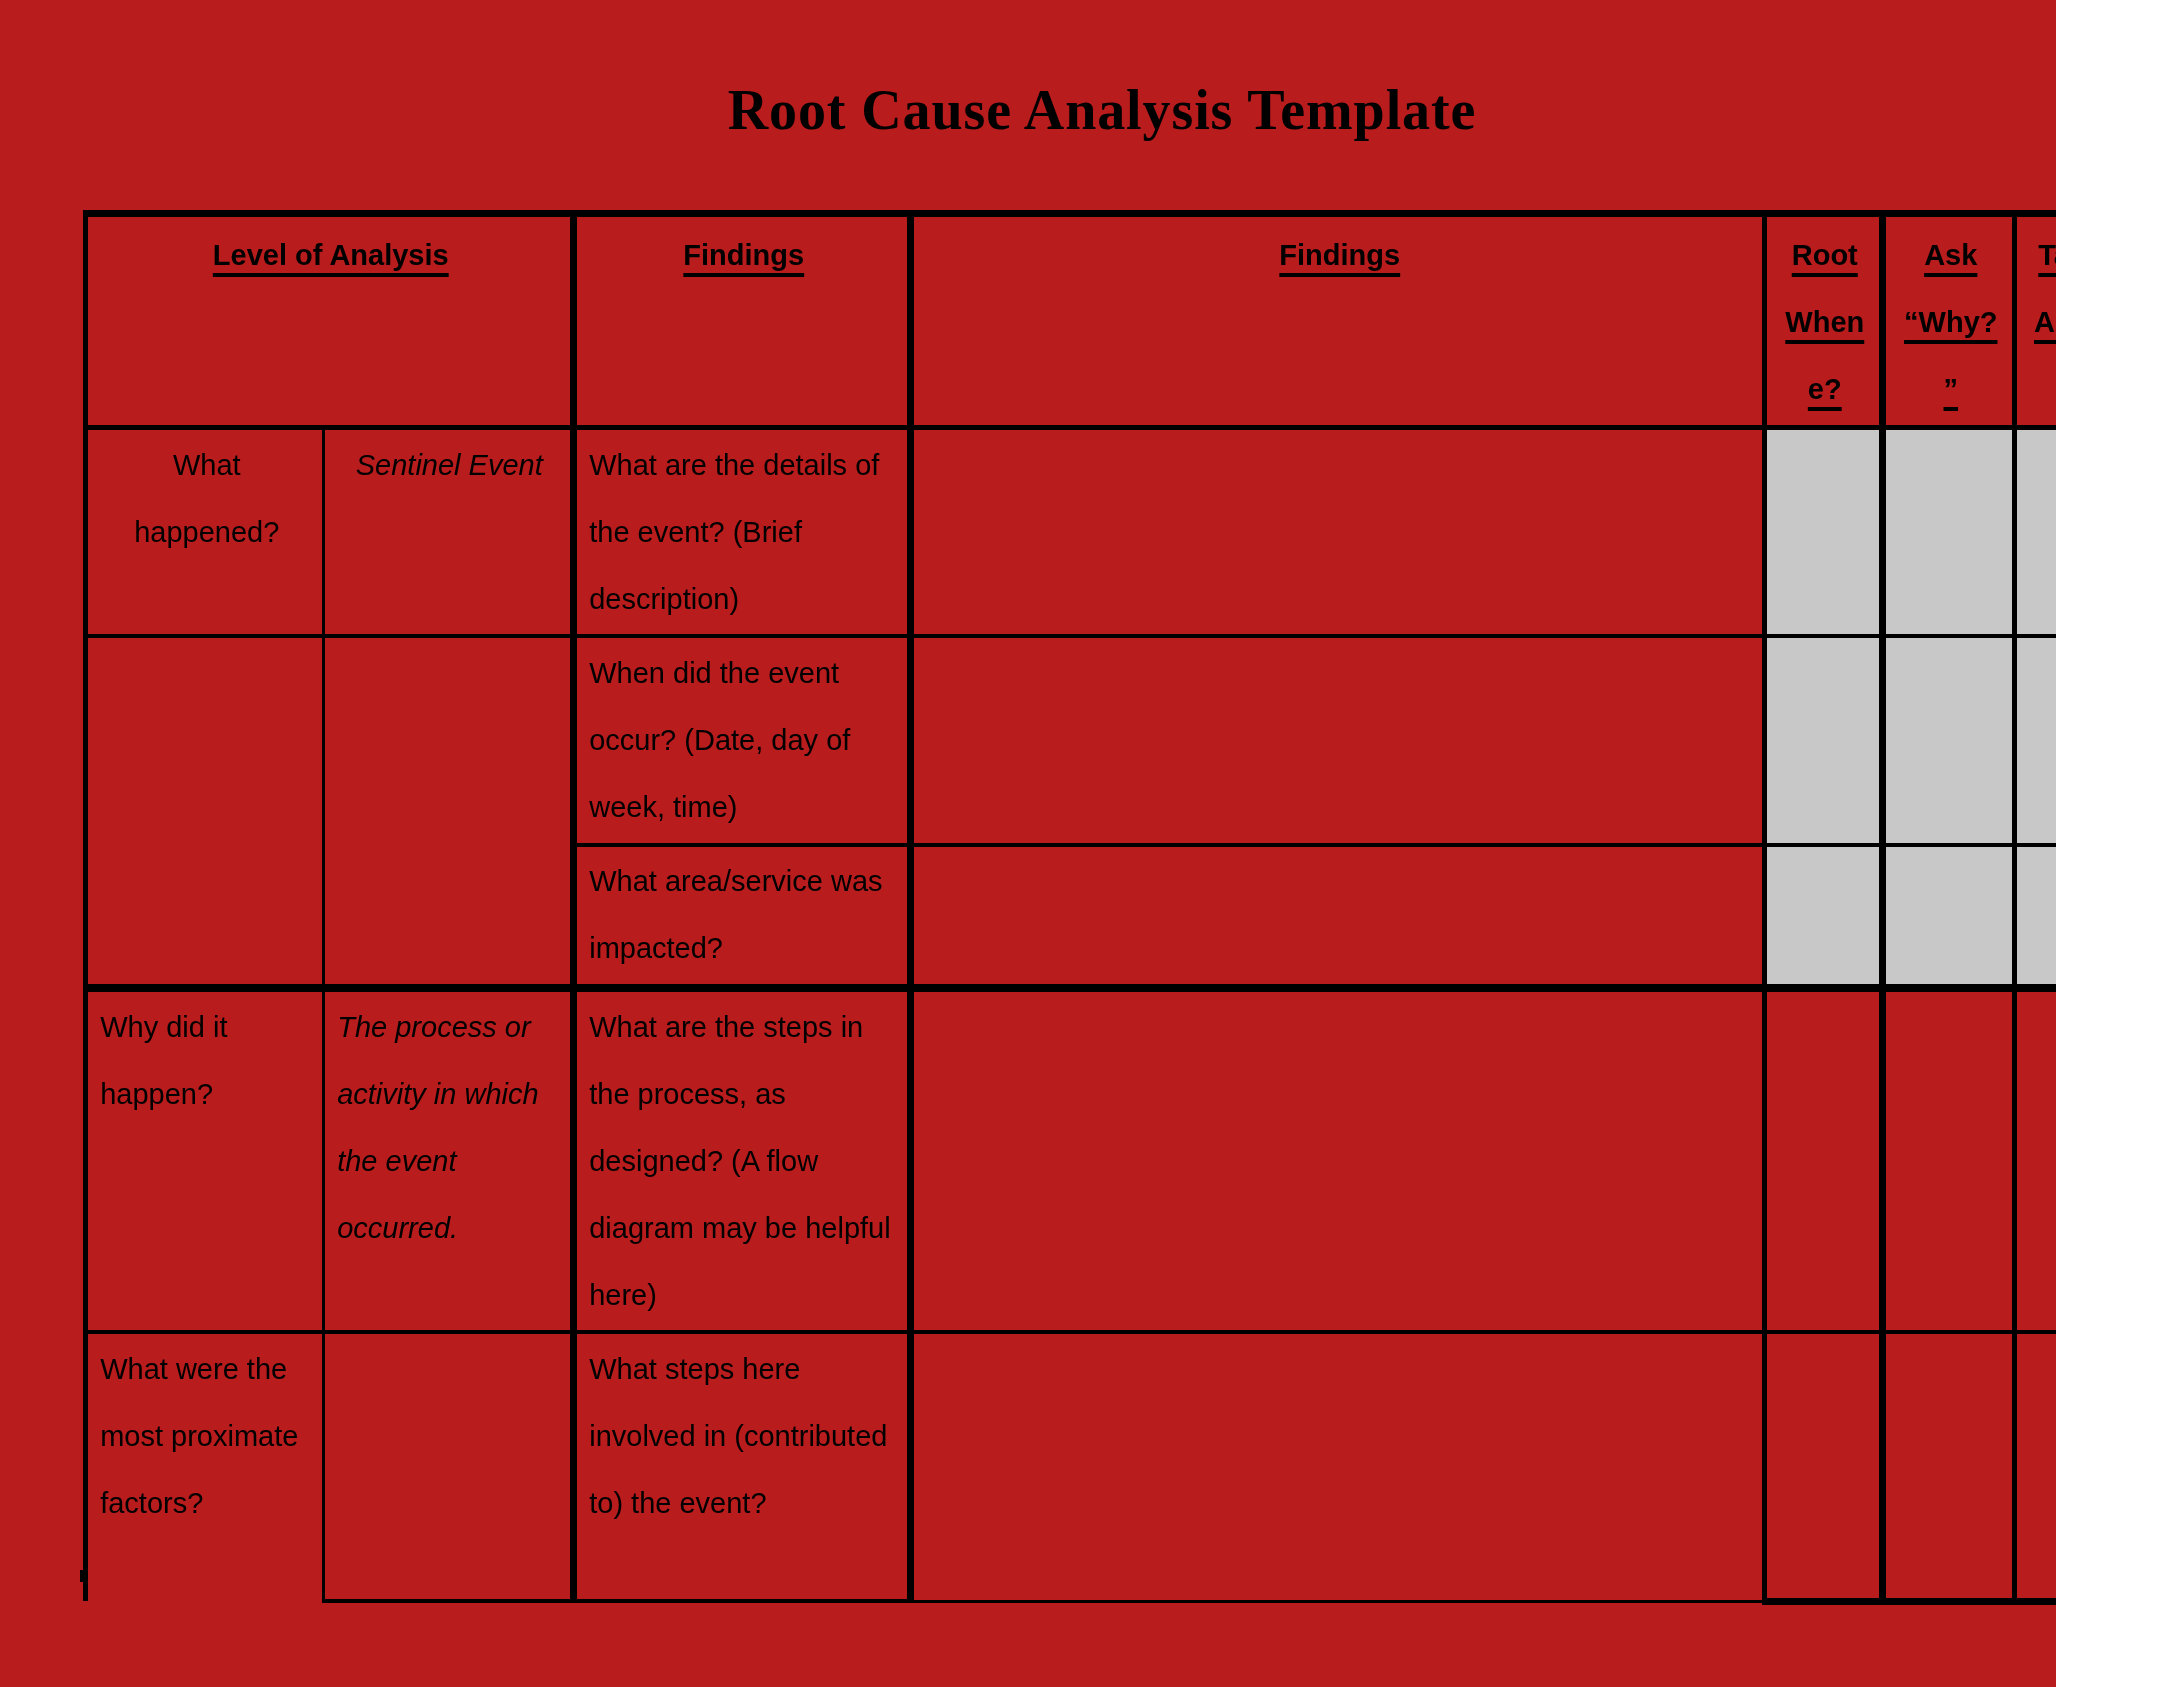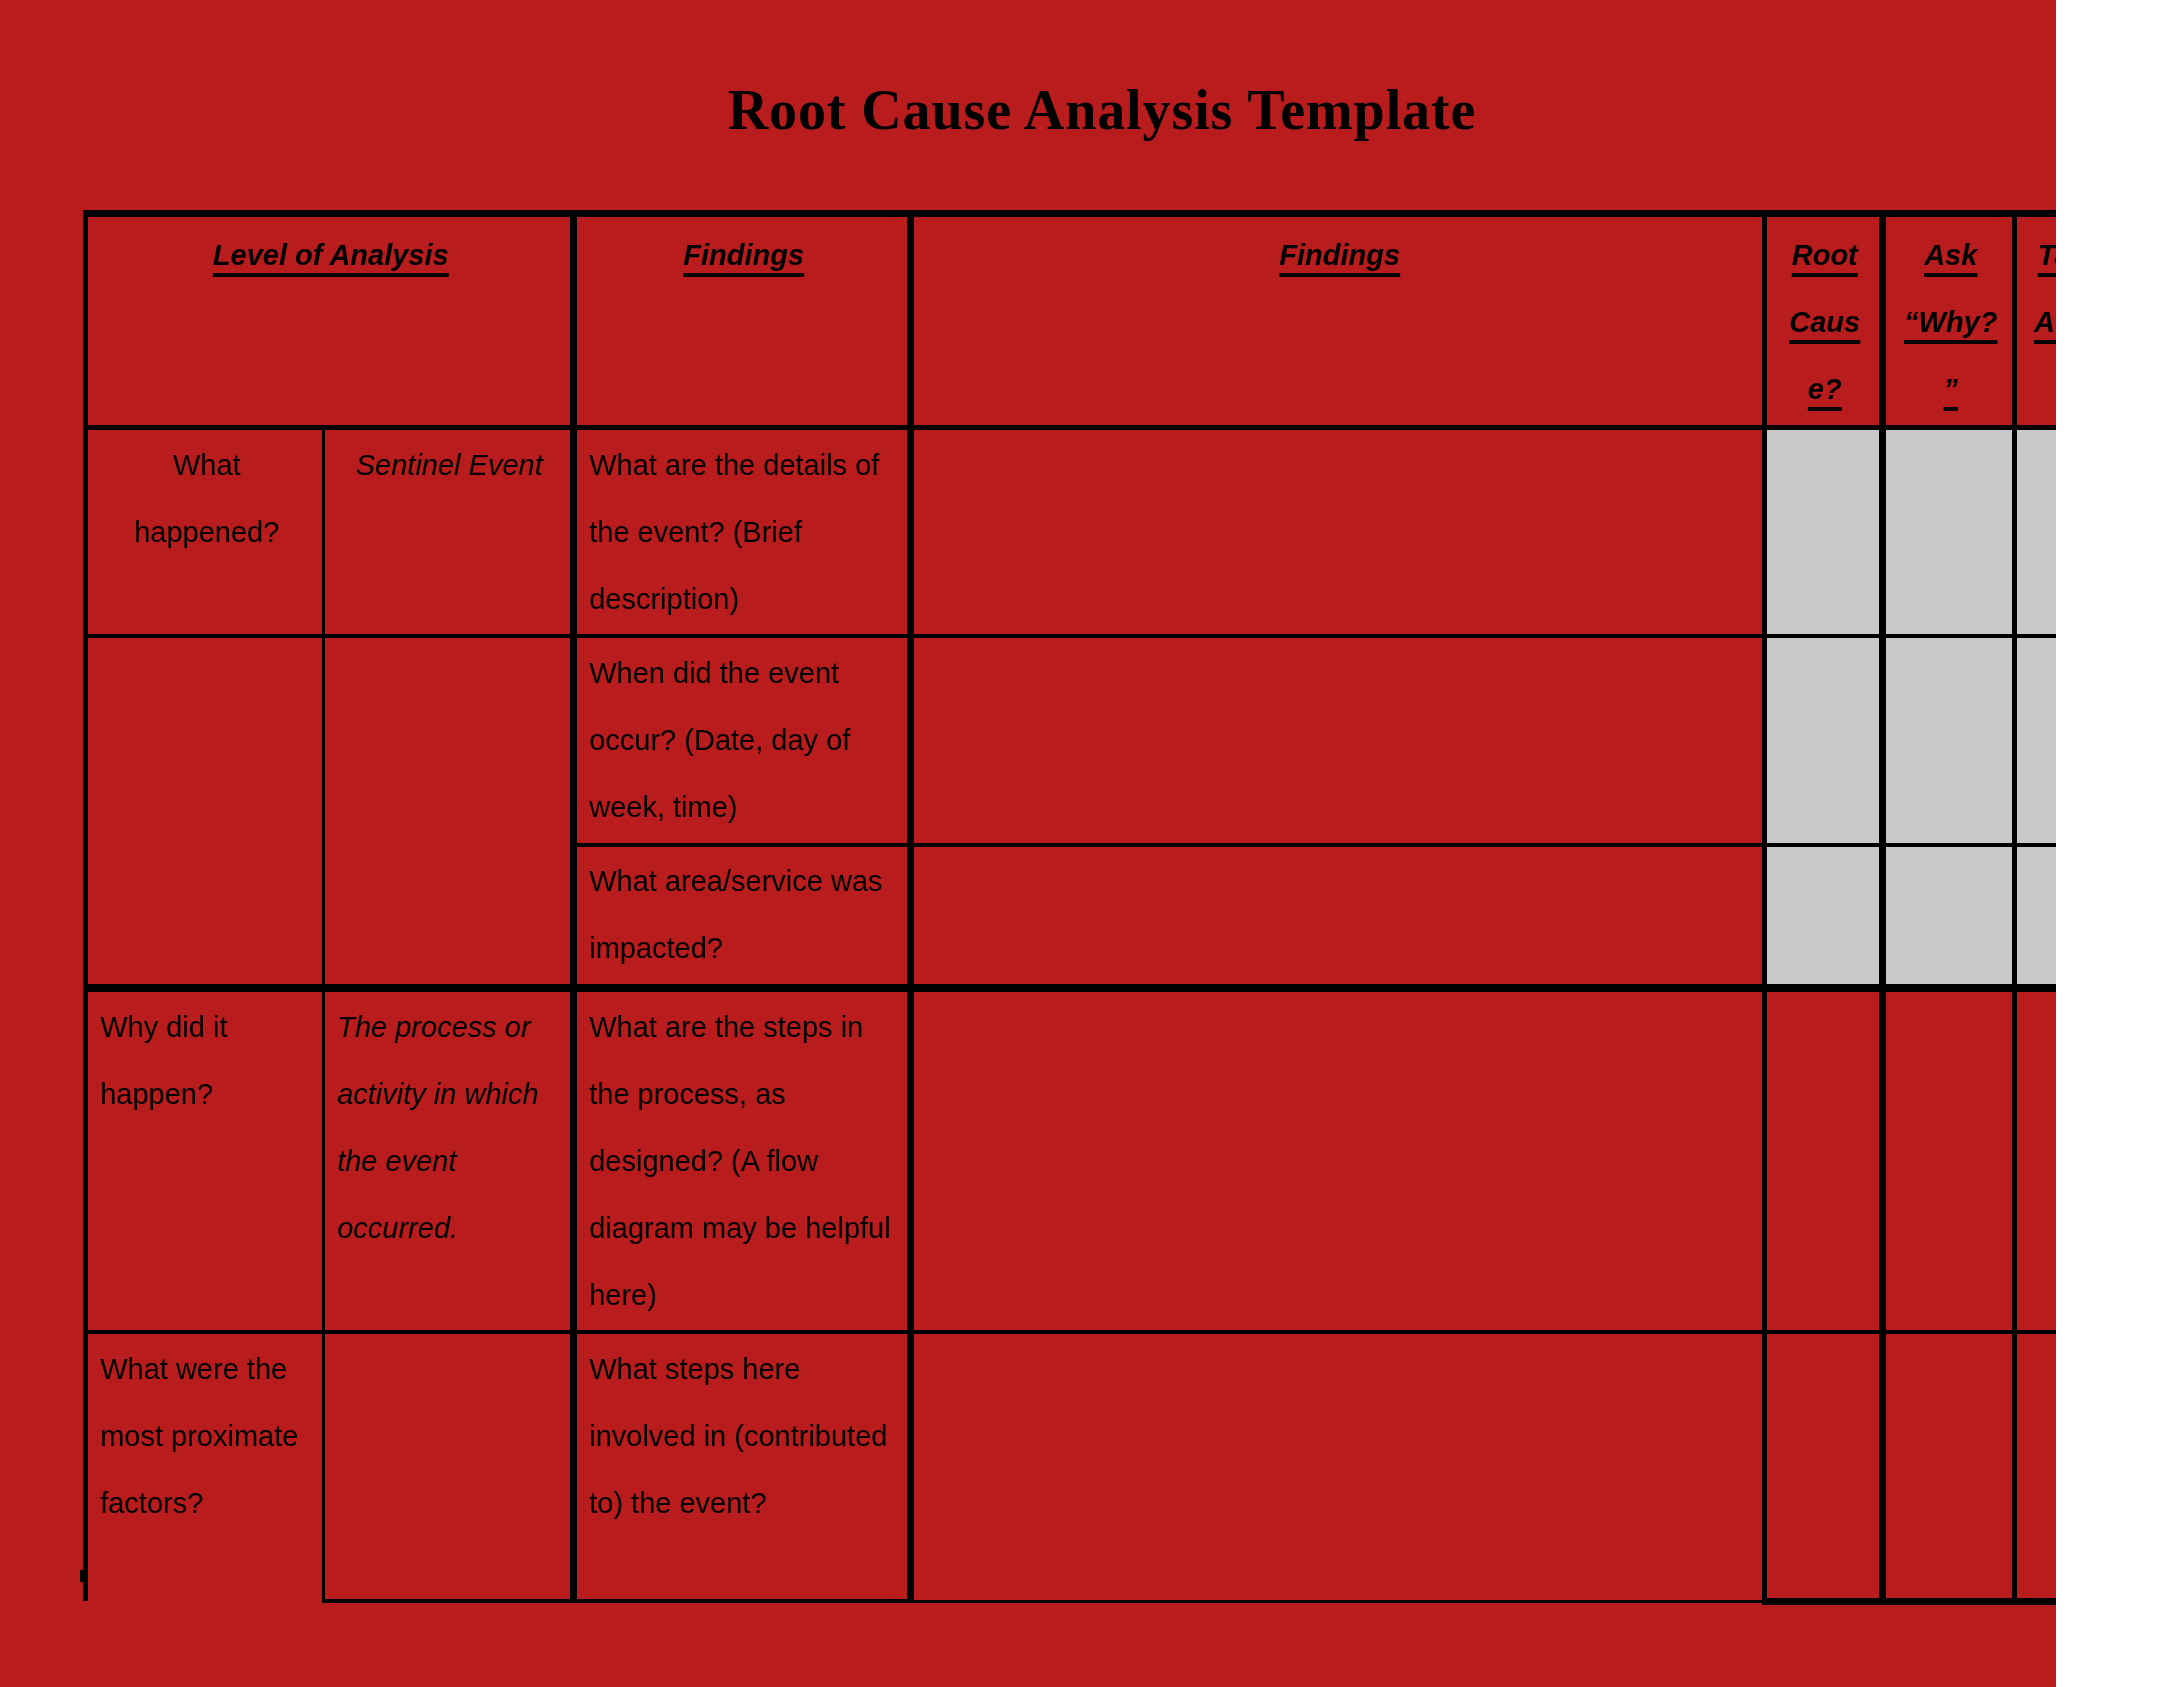--- a/index.html
+++ b/index.html
@@ -20,21 +20,21 @@
   td, th {
     vertical-align:top; font-size:29px; line-height:67px; font-weight:normal;
     padding:1.7px 8.7px 1.7px 12.2px; border:4.4px solid #000; overflow:hidden;
     word-wrap:break-word;
   }
   th { font-weight:bold; text-align:center; padding-top:5.2px; }
   .u { text-decoration:underline; text-decoration-thickness:3.5px; text-underline-offset:7.9px; }
   .hline { display:block; }
   .center { text-align:center; }
   
-  tr.h0 { height:201px;font-style:italic; } tr.h1 { height:199px; } tr.h2 { height:194px; }
+  tr.h0 { height:201px; } tr.h1 { height:199px; } tr.h2 { height:194px; }
   tr.h3 { height:128px; } tr.h4 { height:332px; } tr.h5 { height:269px; }
   
   .bt8  { border-top-width:7px; }
   .bb6  { border-bottom-width:5.2px; }
   .bb10 { border-bottom-width:8.7px; }
   .bb4  { border-bottom-width:3.5px; }
   .bb9  { border-bottom-width:7.9px; }
   .bb0  { border-bottom:none; }
   .bl6  { border-left-width:5.2px; }
   .bl8  { border-left-width:7px; }
@@ -59,21 +59,21 @@
         <col style="width:118px">
         <col style="width:132px">
         <col style="width:109px">
     </colgroup>
 
     <tbody>
         <tr class="h0">
       <th colspan="2" class="bt8 bb6 bl6 br4"><span class="u">Level of Analysis</span></th>
       <th class="bt8 bb6 bl8"><span class="u">Findings</span></th>
       <th class="bt8 bb6 bl8"><span class="u">Findings</span></th>
-      <th class="bt8 bb6 bl6"><span class="u-lines"><span class="hline"><span class="u">Root</span></span><span class="hline"><span class="u">Caus</span></span><span class="hline"><span class="u">e?</span></span></span></th>
+      <th class="bt8 bb6 bl6"><span class="u-lines"><span class="hline"><span class="u">Root</span></span><span class="hline"><span class="u">When</span></span><span class="hline"><span class="u">e?</span></span></span></th>
       <th class="bt8 bb6 bl8"><span class="u-lines"><span class="hline"><span class="u">Ask</span></span><span class="hline"><span class="u">“Why?</span></span><span class="hline"><span class="u">”</span></span></span></th>
       <th class="bt8 bb6 bl6 br8"><span class="u-lines"><span class="hline"><span class="u">Take</span></span><span class="hline"><span class="u">Actio</span></span><span class="hline"><span class="u">n</span></span></span></th>
     </tr>
 
     <tr class="h1">
       <td class="center bl6 br4">What happened?</td>
       <td class="center bl4">Sentinel Event</td>
       <td class="bl8">What are the details of the event? (Brief description)</td>
       <td class="bl8"></td>
       <td class="shaded bl6" style="background: rgb(200, 200, 200);"></td>

